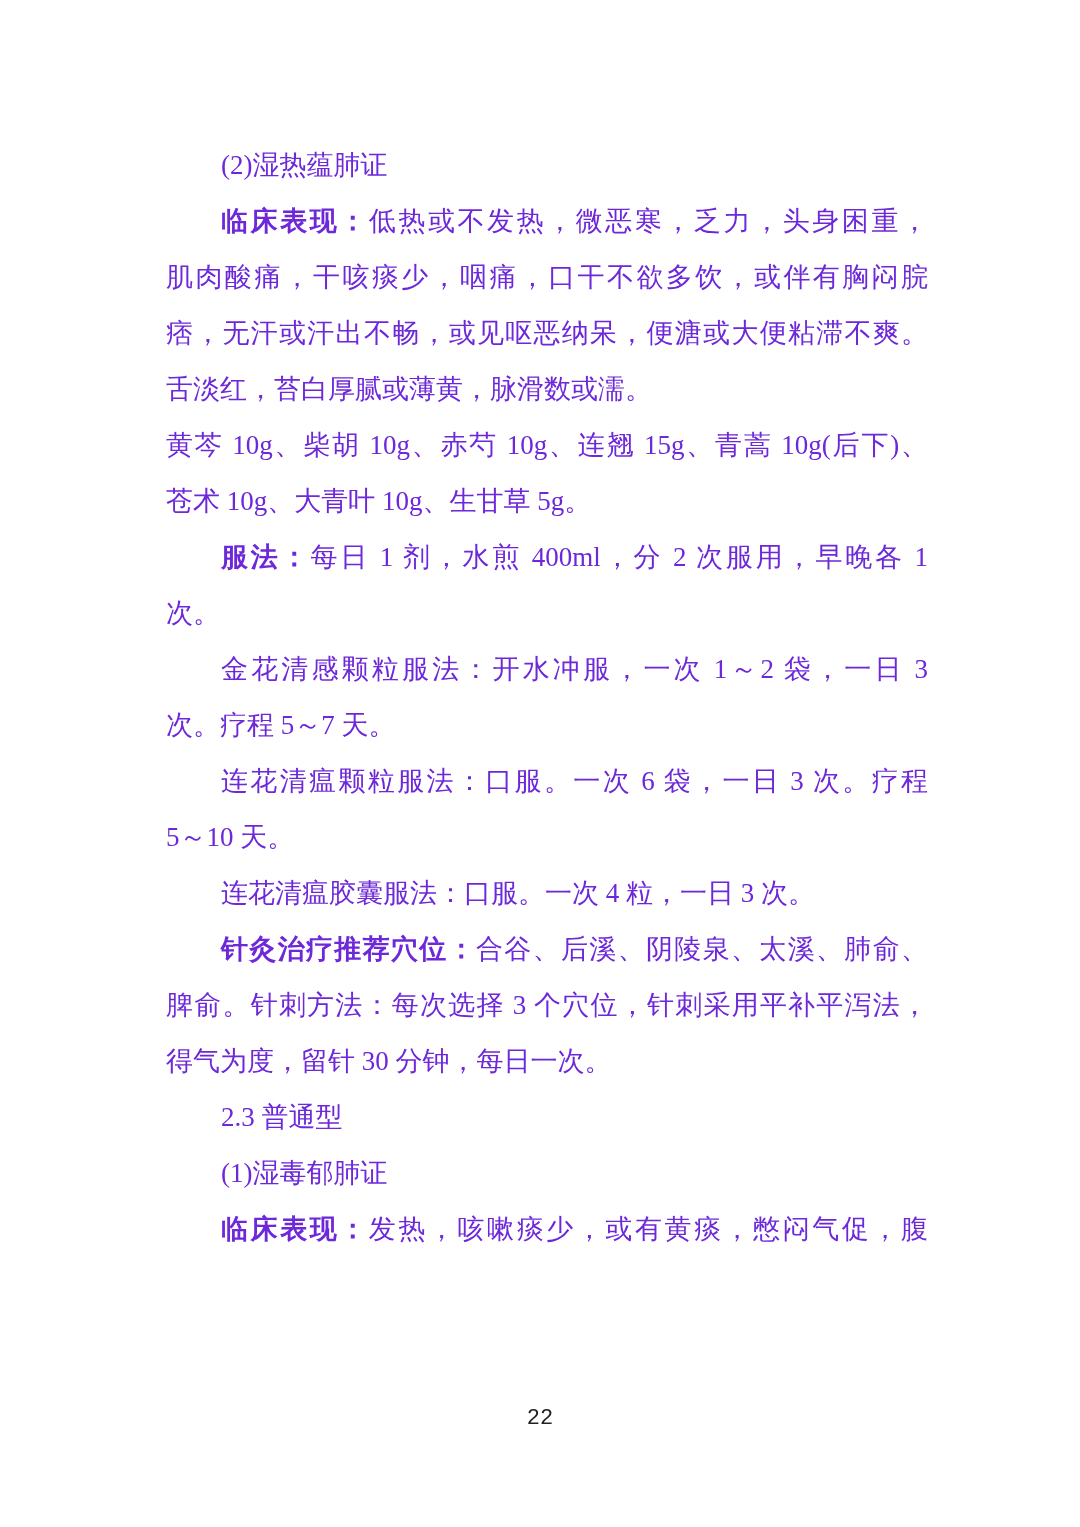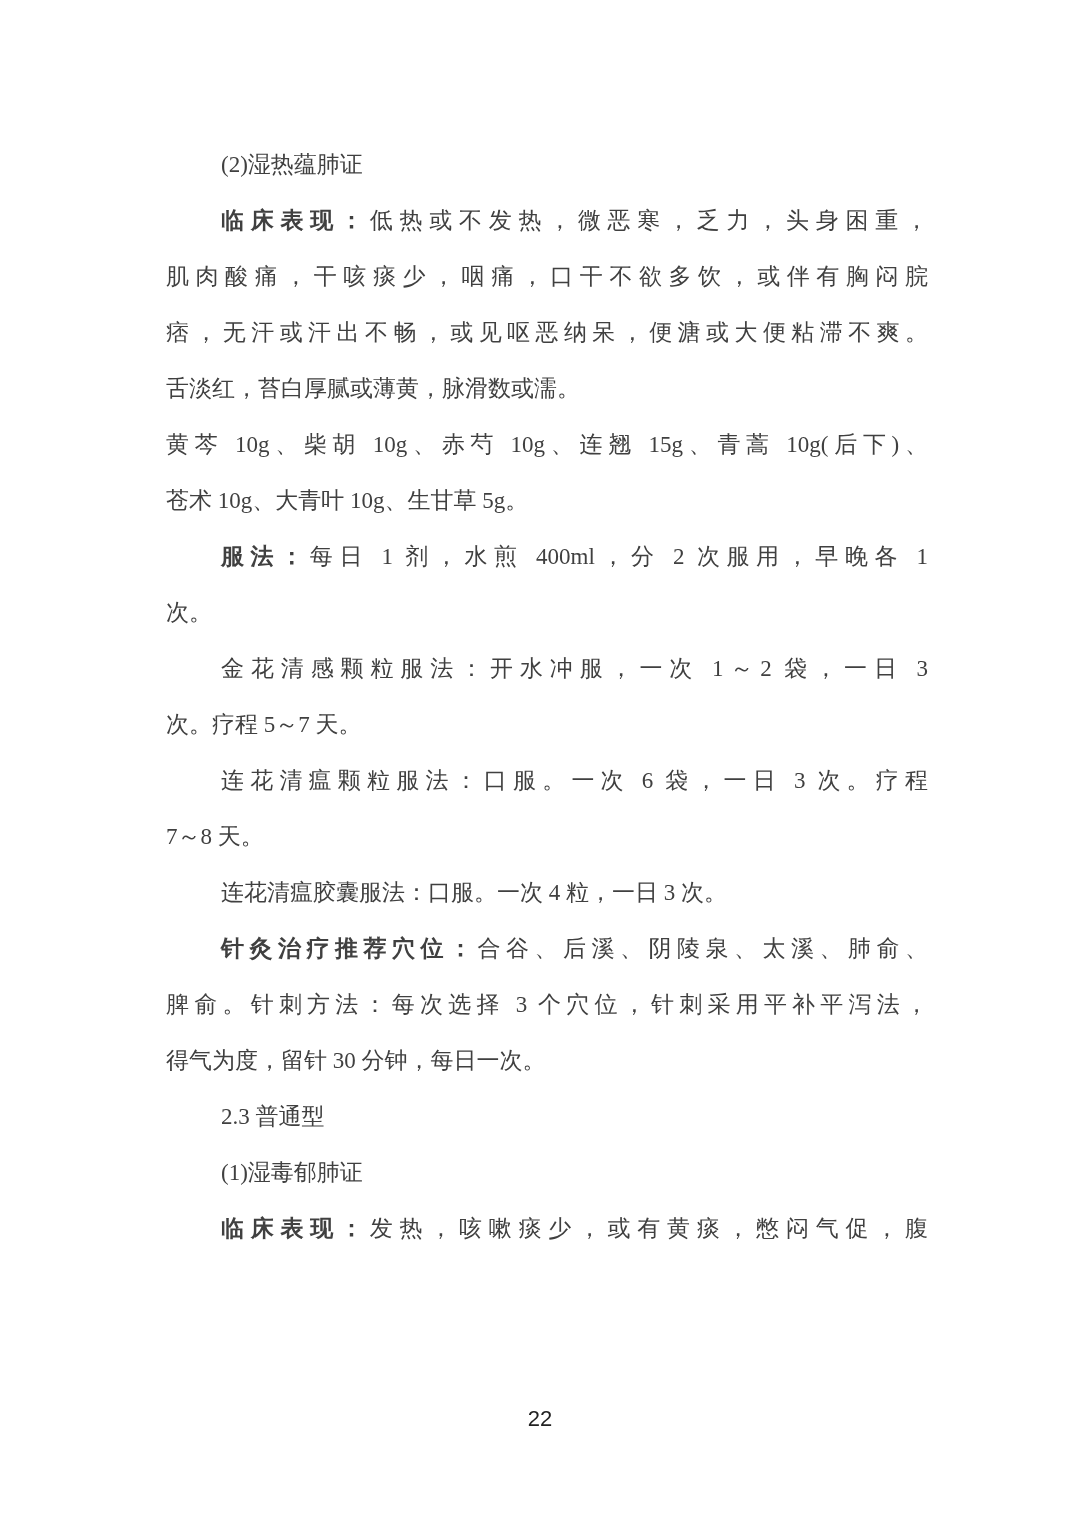--- a/index.html
+++ b/index.html
@@ -18,44 +18,44 @@
     font-family: "Liberation Serif", "DejaVu Serif", serif;
     color: #111111;
   }
   .content {
     position: absolute;
     left: 166px;
     top: 137px;
     width: 762px;
   }
   .line {
-    font-size: 23px;
+    font-size: 27px;
     line-height: 56px;
     height: 56px;
     white-space: nowrap;
     text-align: left;
-    color: #404040;
+    color: #6d28d9;
   }
   .line.indent { text-indent: 55px; }
   .line.justify {
     white-space: normal;
     text-align: justify;
     text-align-last: justify;
   }
   .seg { font-weight: normal; }
   .seg.bold { font-weight: bold; }
   .page-footer {
     position: absolute;
     left: 0;
     top: 1406px;
     width: 100%;
     text-align: center;
   }
   .page-number {
-    font-family: Liberation Sans, sans-serif;
+    font-family: Liberation Mono, monospace;
     font-size: 22px;
     color: #222222;
     margin-top: 11px;
   }
 </style>
 </head>
 <body>
 
 <div class="page">
   <main class="content" id="lines-container">
@@ -64,21 +64,21 @@
       <div class="line justify"><span class="seg">肌肉酸痛，干咳痰少，咽痛，口干不欲多饮，或伴有胸闷脘</span></div>
       <div class="line justify"><span class="seg">痞，无汗或汗出不畅，或见呕恶纳呆，便溏或大便粘滞不爽。</span></div>
       <div class="line"><span class="seg">舌淡红，苔白厚腻或薄黄，脉滑数或濡。</span></div>
       <div class="line justify"><span class="seg">黄芩 10g、柴胡 10g、赤芍 10g、连翘 15g、青蒿 10g(后下)、</span></div>
       <div class="line"><span class="seg">苍术 10g、大青叶 10g、生甘草 5g。</span></div>
       <div class="line indent justify"><span class="seg bold">服法：</span><span class="seg">每日 1 剂，水煎 400ml，分 2 次服用，早晚各 1</span></div>
       <div class="line"><span class="seg">次。</span></div>
       <div class="line indent justify"><span class="seg">金花清感颗粒服法：开水冲服，一次 1～2 袋，一日 3</span></div>
       <div class="line"><span class="seg">次。疗程 5～7 天。</span></div>
       <div class="line indent justify"><span class="seg">连花清瘟颗粒服法：口服。一次 6 袋，一日 3 次。疗程</span></div>
-      <div class="line"><span class="seg">7～8 天。</span></div>
+      <div class="line"><span class="seg">5～10 天。</span></div>
       <div class="line indent"><span class="seg">连花清瘟胶囊服法：口服。一次 4 粒，一日 3 次。</span></div>
       <div class="line indent justify"><span class="seg bold">针灸治疗推荐穴位：</span><span class="seg">合谷、后溪、阴陵泉、太溪、肺俞、</span></div>
       <div class="line justify"><span class="seg">脾俞。针刺方法：每次选择 3 个穴位，针刺采用平补平泻法，</span></div>
       <div class="line"><span class="seg">得气为度，留针 30 分钟，每日一次。</span></div>
       <div class="line indent"><span class="seg">2.3 普通型</span></div>
       <div class="line indent"><span class="seg">(1)湿毒郁肺证</span></div>
       <div class="line indent justify"><span class="seg bold">临床表现：</span><span class="seg">发热，咳嗽痰少，或有黄痰，憋闷气促，腹</span></div>
     </main>
   <footer class="page-footer">
     <span class="page-number">22</span>

